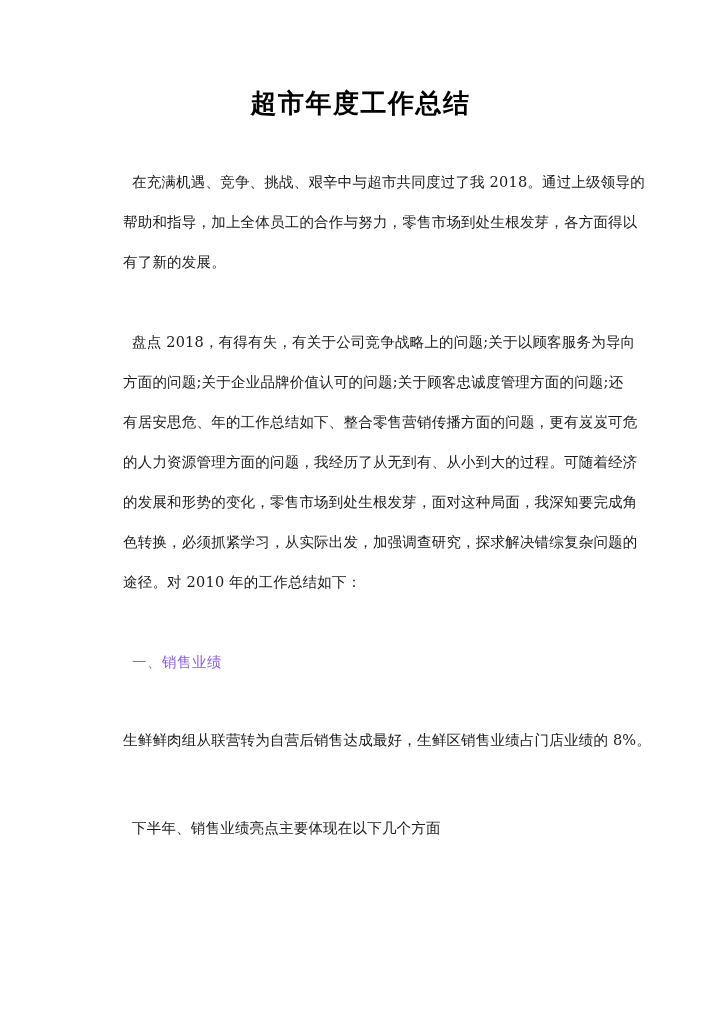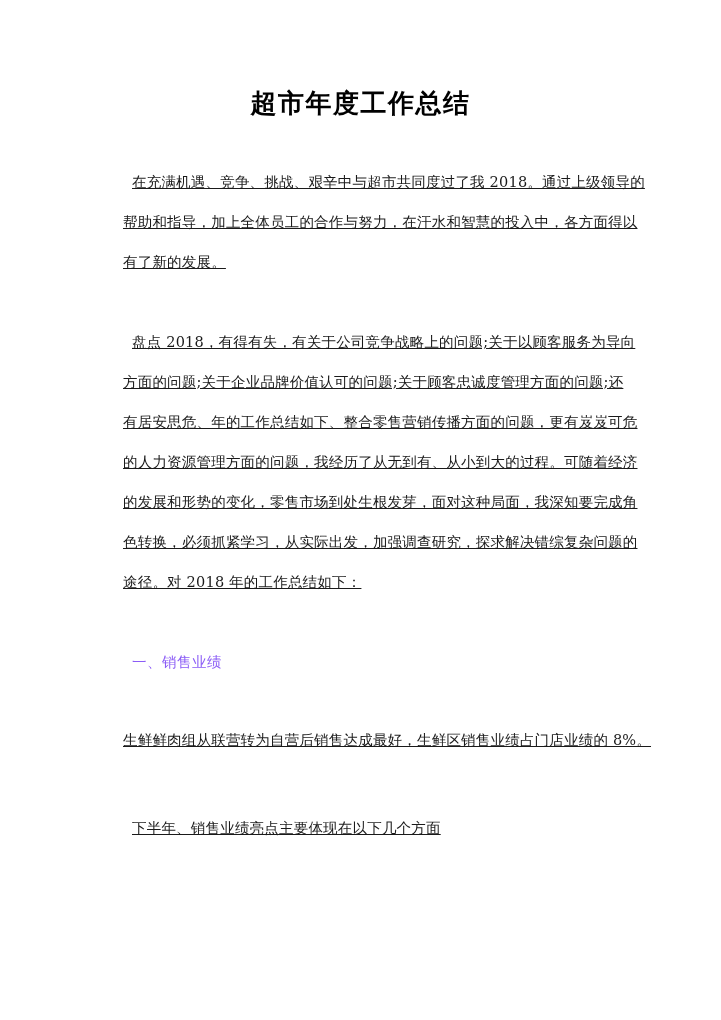--- a/index.html
+++ b/index.html
@@ -52,21 +52,20 @@
     color: #1a1a1a;
     text-align: justify;
     text-justify: inter-ideograph;
     margin: 0;
     letter-spacing: 0.2px;
   }
 
   .para .ln {
     display: block;
     white-space: nowrap;
-    text-decoration: underline;
   }
 
   .indent {
     padding-left: 9px;
   }
 
   .p-intro {
     margin-top: 42px;
   }
 
@@ -99,32 +98,32 @@
 <body>
 
 <div class="page">
 
   <h1 class="doc-title">超市年度工作总结</h1>
 
   <div class="body-block">
 
     <div class="para p-intro">
       <span class="ln indent">在充满机遇、竞争、挑战、艰辛中与超市共同度过了我 2018。通过上级领导的</span>
-      <span class="ln">帮助和指导，加上全体员工的合作与努力，在汗水和智慧的投入中，各方面得以</span>
+      <span class="ln">帮助和指导，加上全体员工的合作与努力，零售市场到处生根发芽，各方面得以</span>
       <span class="ln">有了新的发展。</span>
     </div>
 
     <div class="para p-review">
       <span class="ln indent">盘点 2018，有得有失，有关于公司竞争战略上的问题;关于以顾客服务为导向</span>
       <span class="ln">方面的问题;关于企业品牌价值认可的问题;关于顾客忠诚度管理方面的问题;还</span>
       <span class="ln">有居安思危、年的工作总结如下、整合零售营销传播方面的问题，更有岌岌可危</span>
       <span class="ln">的人力资源管理方面的问题，我经历了从无到有、从小到大的过程。可随着经济</span>
       <span class="ln">的发展和形势的变化，零售市场到处生根发芽，面对这种局面，我深知要完成角</span>
       <span class="ln">色转换，必须抓紧学习，从实际出发，加强调查研究，探求解决错综复杂问题的</span>
-      <span class="ln">途径。对 2018 年的工作总结如下：</span>
+      <span class="ln">途径。对 2010 年的工作总结如下：</span>
     </div>
 
     <h2 class="sec-heading">一、销售业绩</h2>
 
     <div class="para p-sales">
       <span class="ln">生鲜鲜肉组从联营转为自营后销售达成最好，生鲜区销售业绩占门店业绩的 8%。</span>
     </div>
 
     <div class="para p-closing">
       <span class="ln indent">下半年、销售业绩亮点主要体现在以下几个方面</span>

